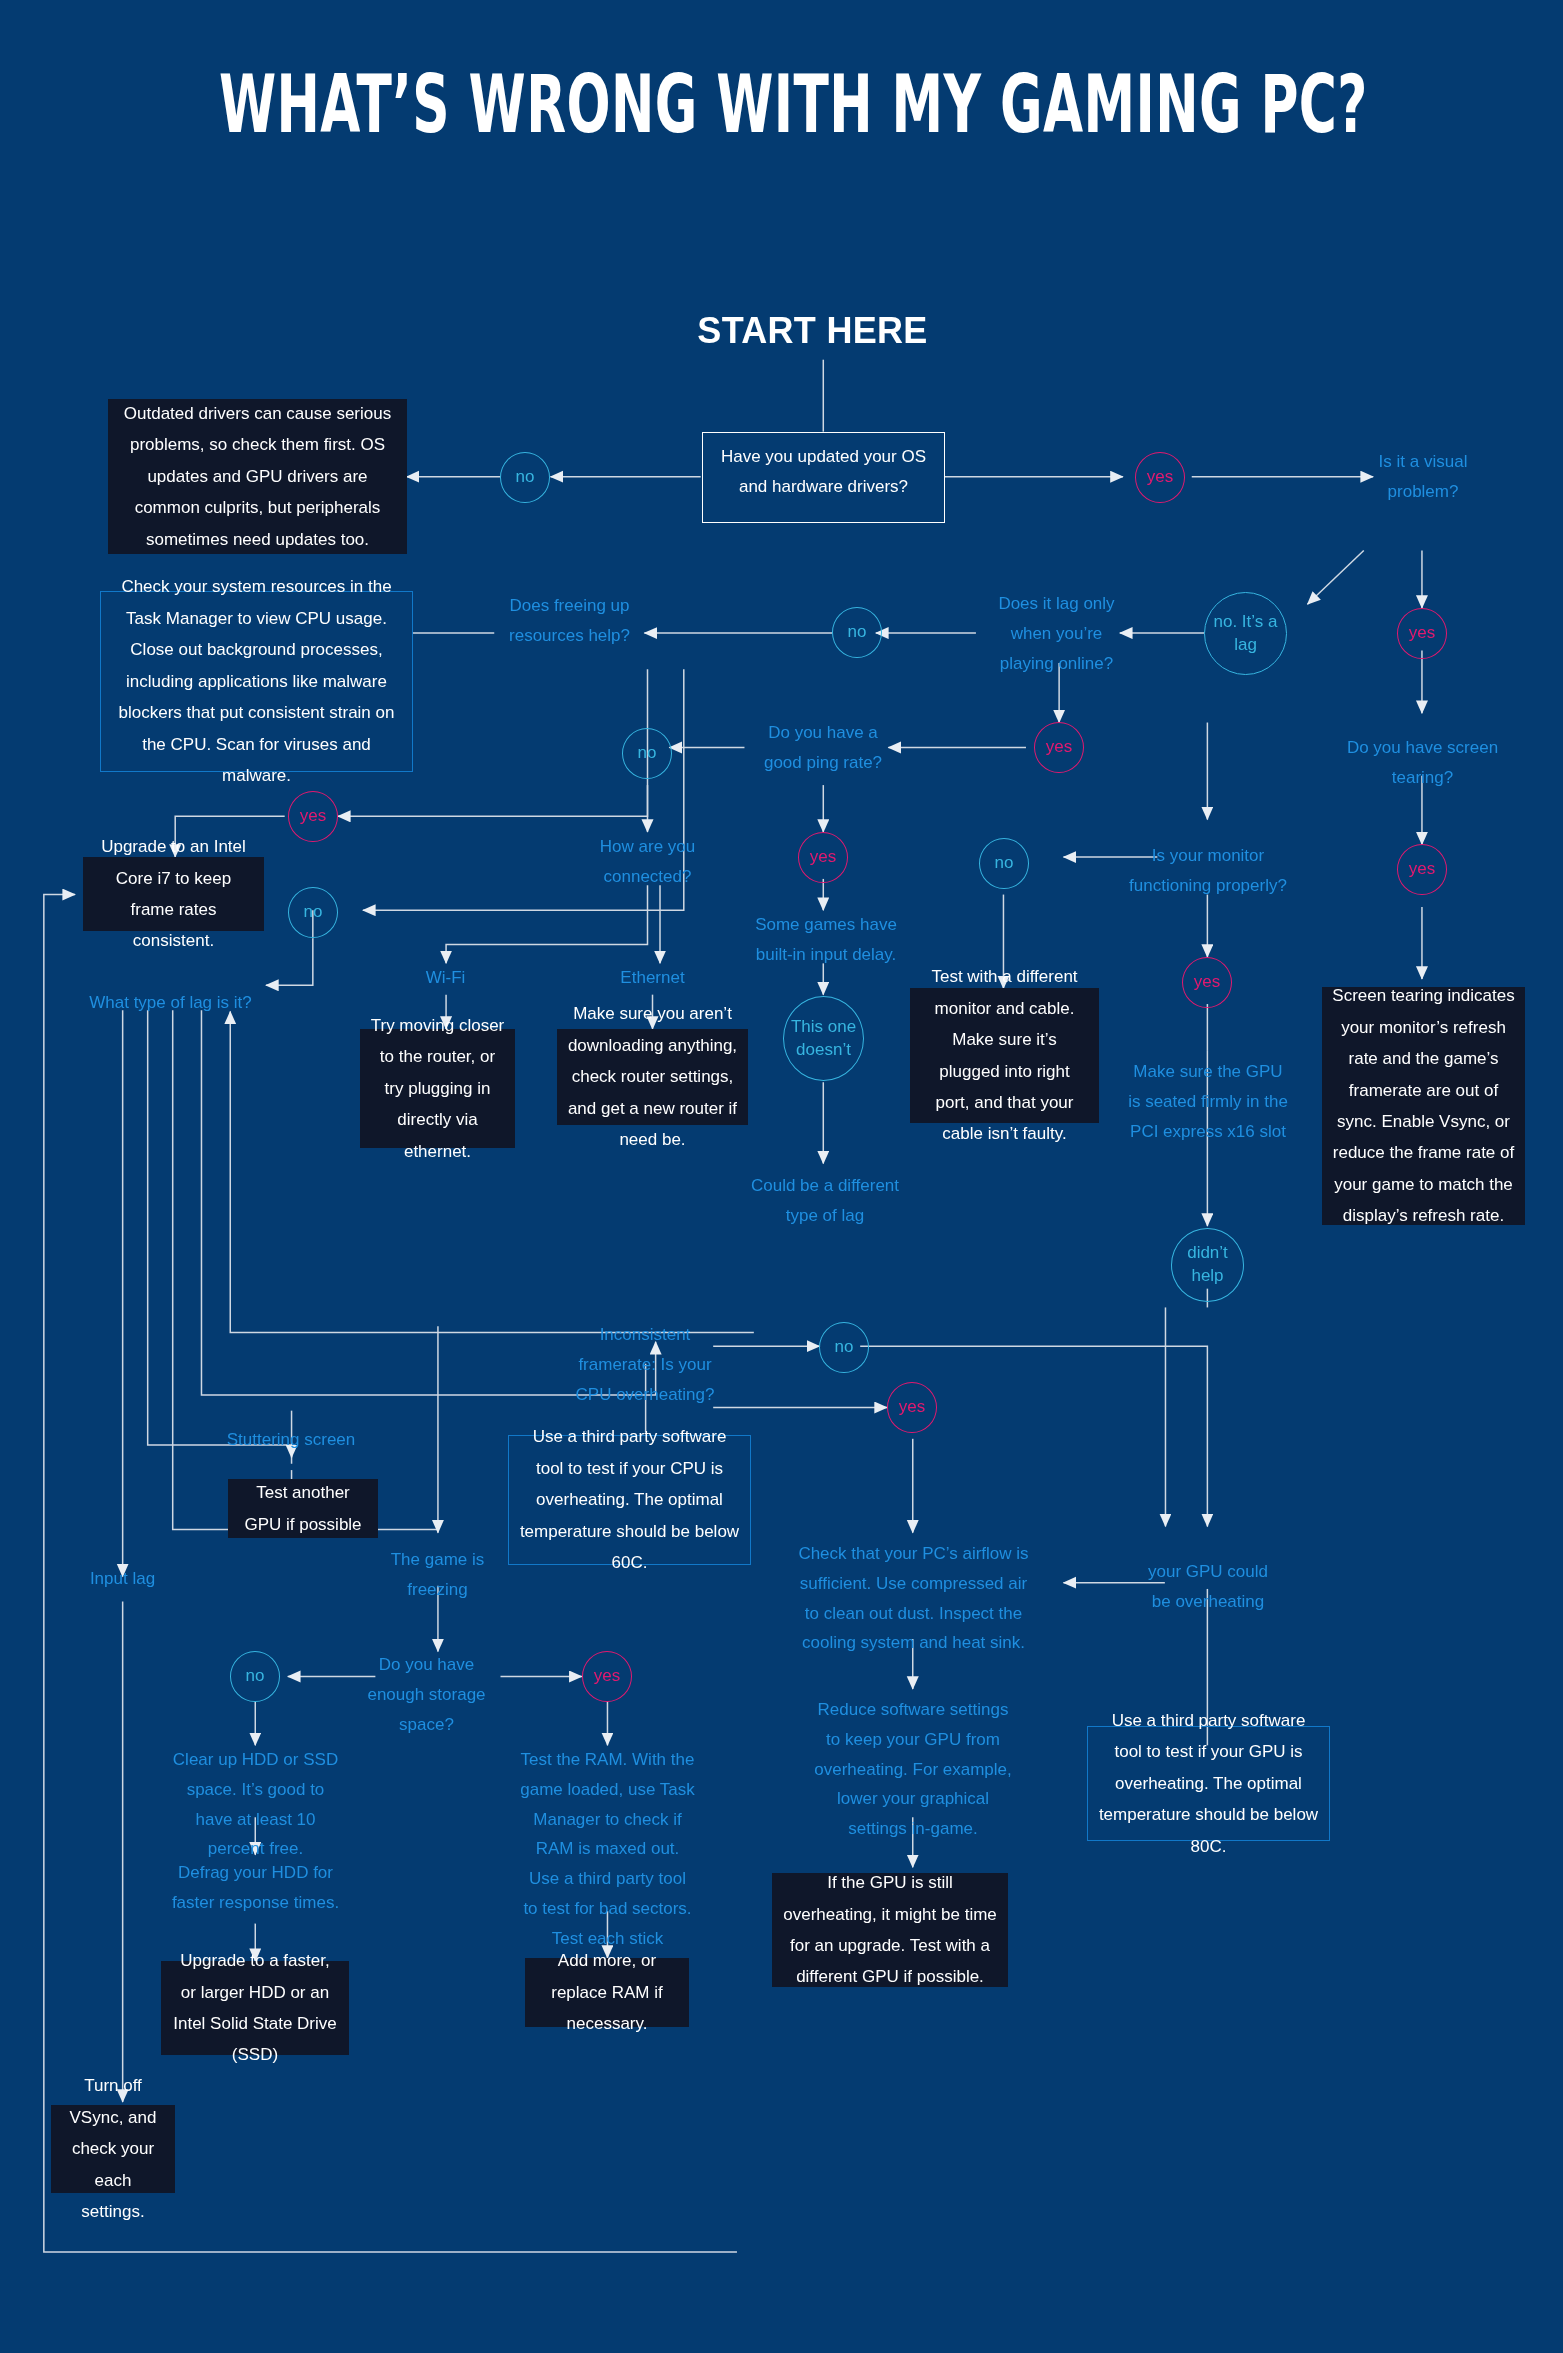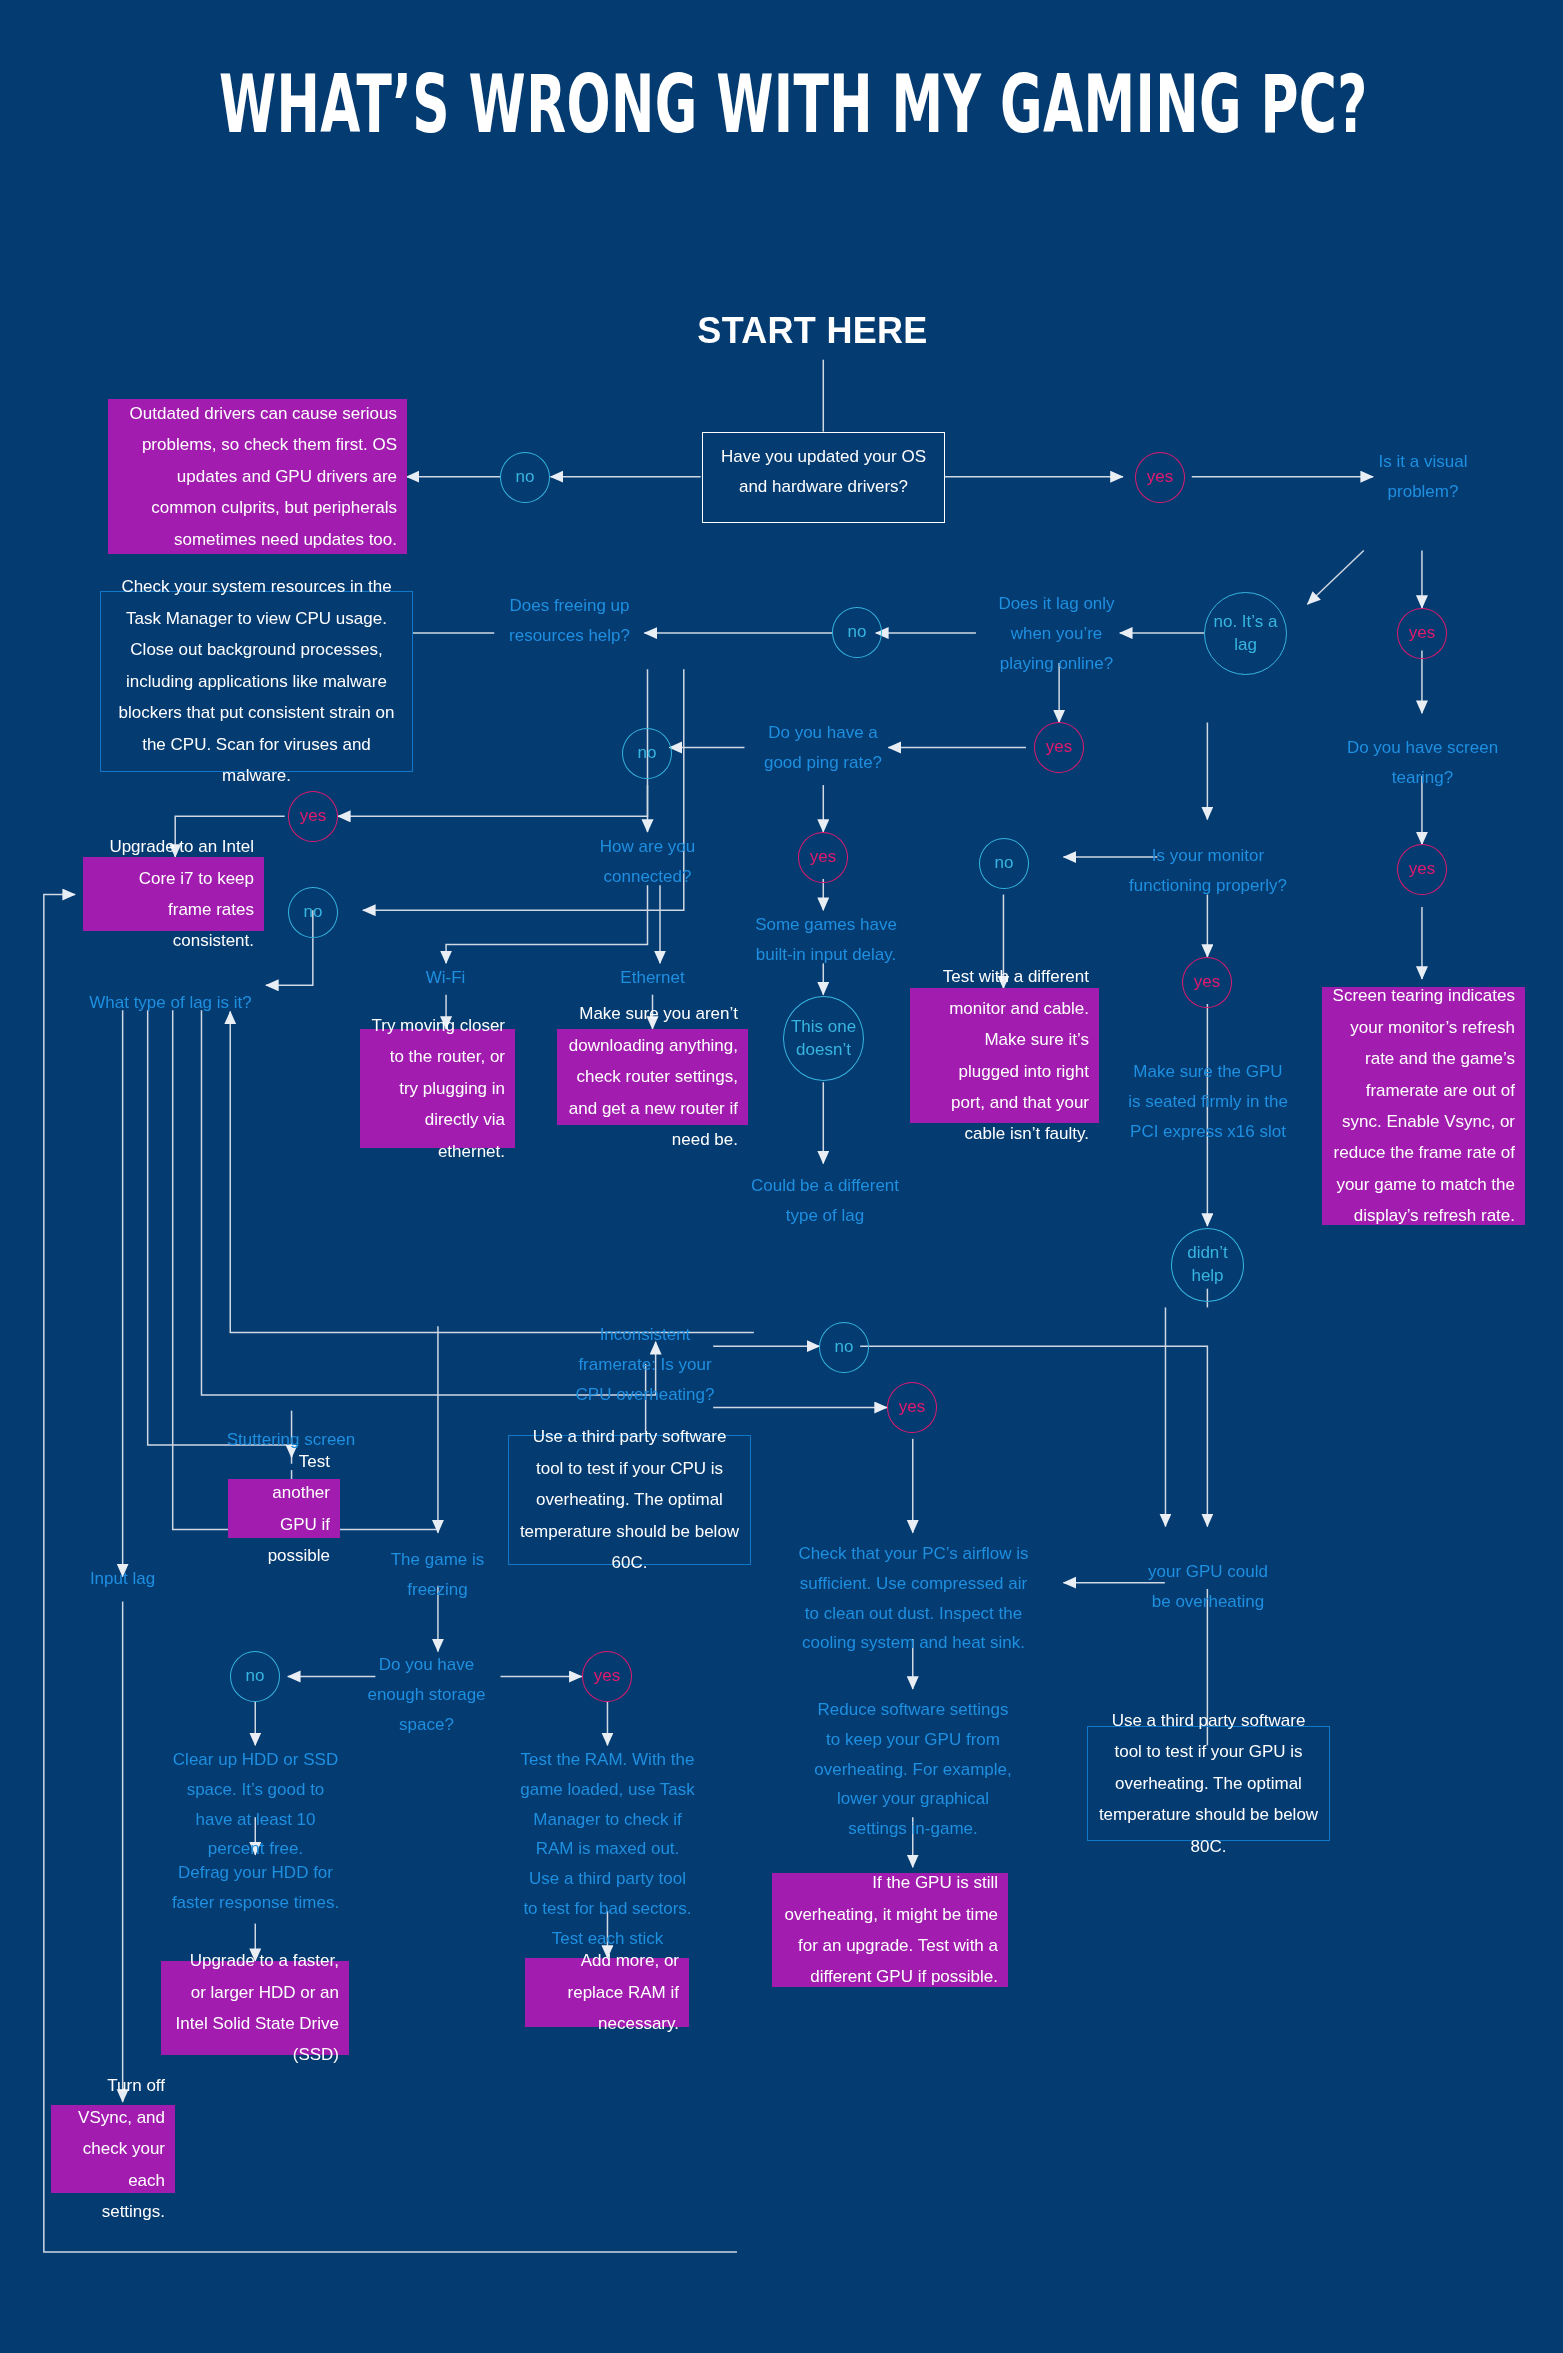--- a/index.html
+++ b/index.html
@@ -28,23 +28,23 @@
   }
 
   
   .qbox {                     
     position:absolute; border:1.3px solid #ffffff;
     display:flex; justify-content:center;
     text-align:center; color:#ffffff; line-height:1.75;
     font-size:17px; padding:8.8px 11.3px;
   }
   .fillbox {                  
-    position:absolute; background:#a21caf;
+    position:absolute; background:#0f172a;
     display:flex; align-items:center; justify-content:center;
-    text-align:right; color:#ffffff; line-height:1.85;
+    text-align:center; color:#ffffff; line-height:1.85;
     font-size:17px; padding:10px 10px;
   }
   .outlinebox {               
     position:absolute; background:transparent; border:1.3px solid #1178c9;
     display:flex; align-items:center; justify-content:center;
     text-align:center; color:#ffffff; line-height:1.85;
     font-size:17px; padding:10px 10px;
   }
   .labeltext {                
     position:absolute; color:#1f8fe0; text-align:center;
@@ -327,21 +327,21 @@
   </div>
 
   <div class="labeltext" style="left:60px; top:1564px; width:125px;">
     <span>Input lag</span>
   </div>
 
   <div class="labeltext" style="left:216px; top:1425px; width:150px;">
     <span>Stuttering screen</span>
   </div>
 
-  <div class="fillbox" style="left:228px; top:1479px; width:112px; height:59px;">
+  <div class="fillbox" style="left:228px; top:1479px; width:150px; height:59px;">
     <span>Test another GPU if possible</span>
   </div>
 
   <div class="labeltext" style="left:375px; top:1545px; width:125px;">
     <span>The game is freezing</span>
   </div>
 
   <div class="labeltext" style="left:570px; top:1320px; width:150px;">
     <span>Inconsistent framerate: Is your CPU overheating?</span>
   </div>

